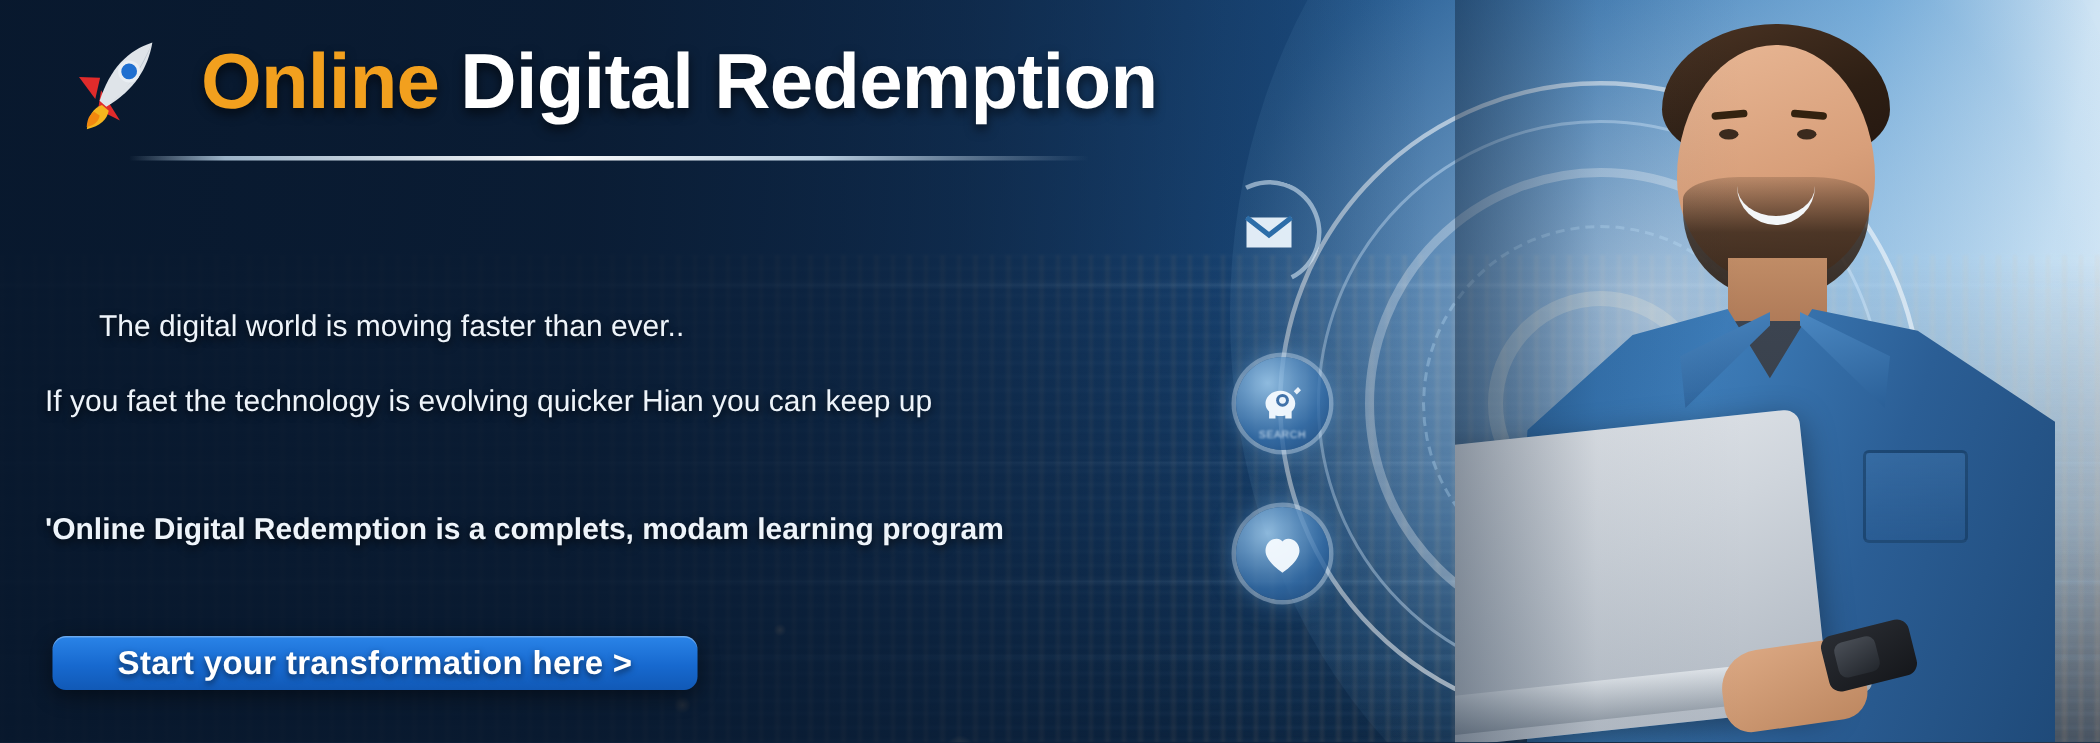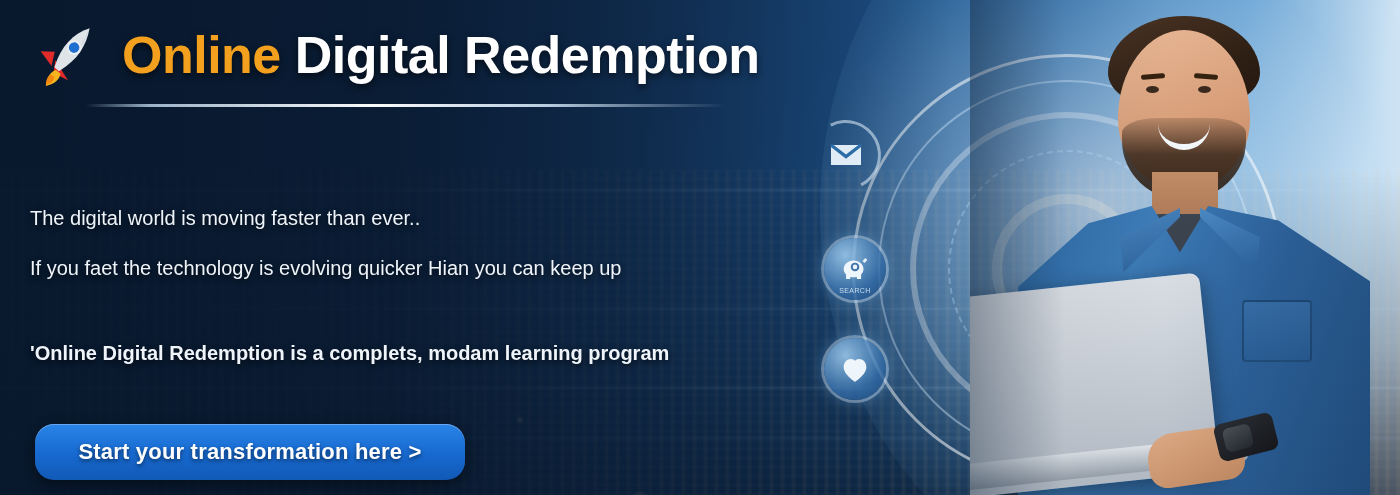--- a/index.html
+++ b/index.html
@@ -205,21 +205,21 @@
   }
   .p-shade{
     position:absolute;inset:0;
     background:linear-gradient(90deg, rgba(10,28,50,.42) 0%, rgba(10,28,50,.06) 22%, rgba(10,28,50,0) 45%);
   }
 
   
   .content{position:absolute;left:0;top:0;width:830px;height:495px;}
 
   .title-row{
-    position:absolute;left:30px;top:20px;
+    position:absolute;left:42px;top:20px;
     display:flex;align-items:center;gap:14px;
   }
   .rocket{
     width:78px;height:70px;position:relative;flex:0 0 auto;
     transform:rotate(-4deg);
   }
   .title{
     font-size:52px;font-weight:bold;letter-spacing:-.5px;
     white-space:nowrap;line-height:1;
     text-shadow:0 3px 7px rgba(0,0,0,.60);
@@ -244,28 +244,28 @@
     letter-spacing:-.2px;white-space:nowrap;
     text-shadow:0 3px 8px rgba(0,0,0,.68);
   }
 
   .para{
     position:absolute;left:30px;
     font-size:20px;color:#eef4fa;line-height:1.55;
     max-width:730px;
     text-shadow:0 2px 6px rgba(0,0,0,.72);
   }
-  .para-1{top:203px;}
+  .para-1{top:203px;margin-left:36px;}
   .para-2{top:253px;text-align:right;}
   .para-3{top:338px;font-weight:bold;}
   .para-3 .lead{font-weight:bold;}
 
   .cta{
     position:absolute;left:35px;top:424px;
-    width:430px;height:56px;border-radius:19px;
+    width:430px;height:36px;border-radius:9px;
     border:0;cursor:pointer;
     background:linear-gradient(180deg,#2a84e8 0%,#1769cf 55%,#1159b6 100%);
     color:#ffffff;font-size:22px;font-weight:bold;
     font-family:"Liberation Sans", sans-serif;
     text-shadow:0 2px 4px rgba(0,0,0,.55);
     box-shadow:0 4px 14px rgba(0,0,0,.45), inset 0 1px 0 rgba(255,255,255,.30);
     letter-spacing:.2px;
   }
 </style>
 </head>

